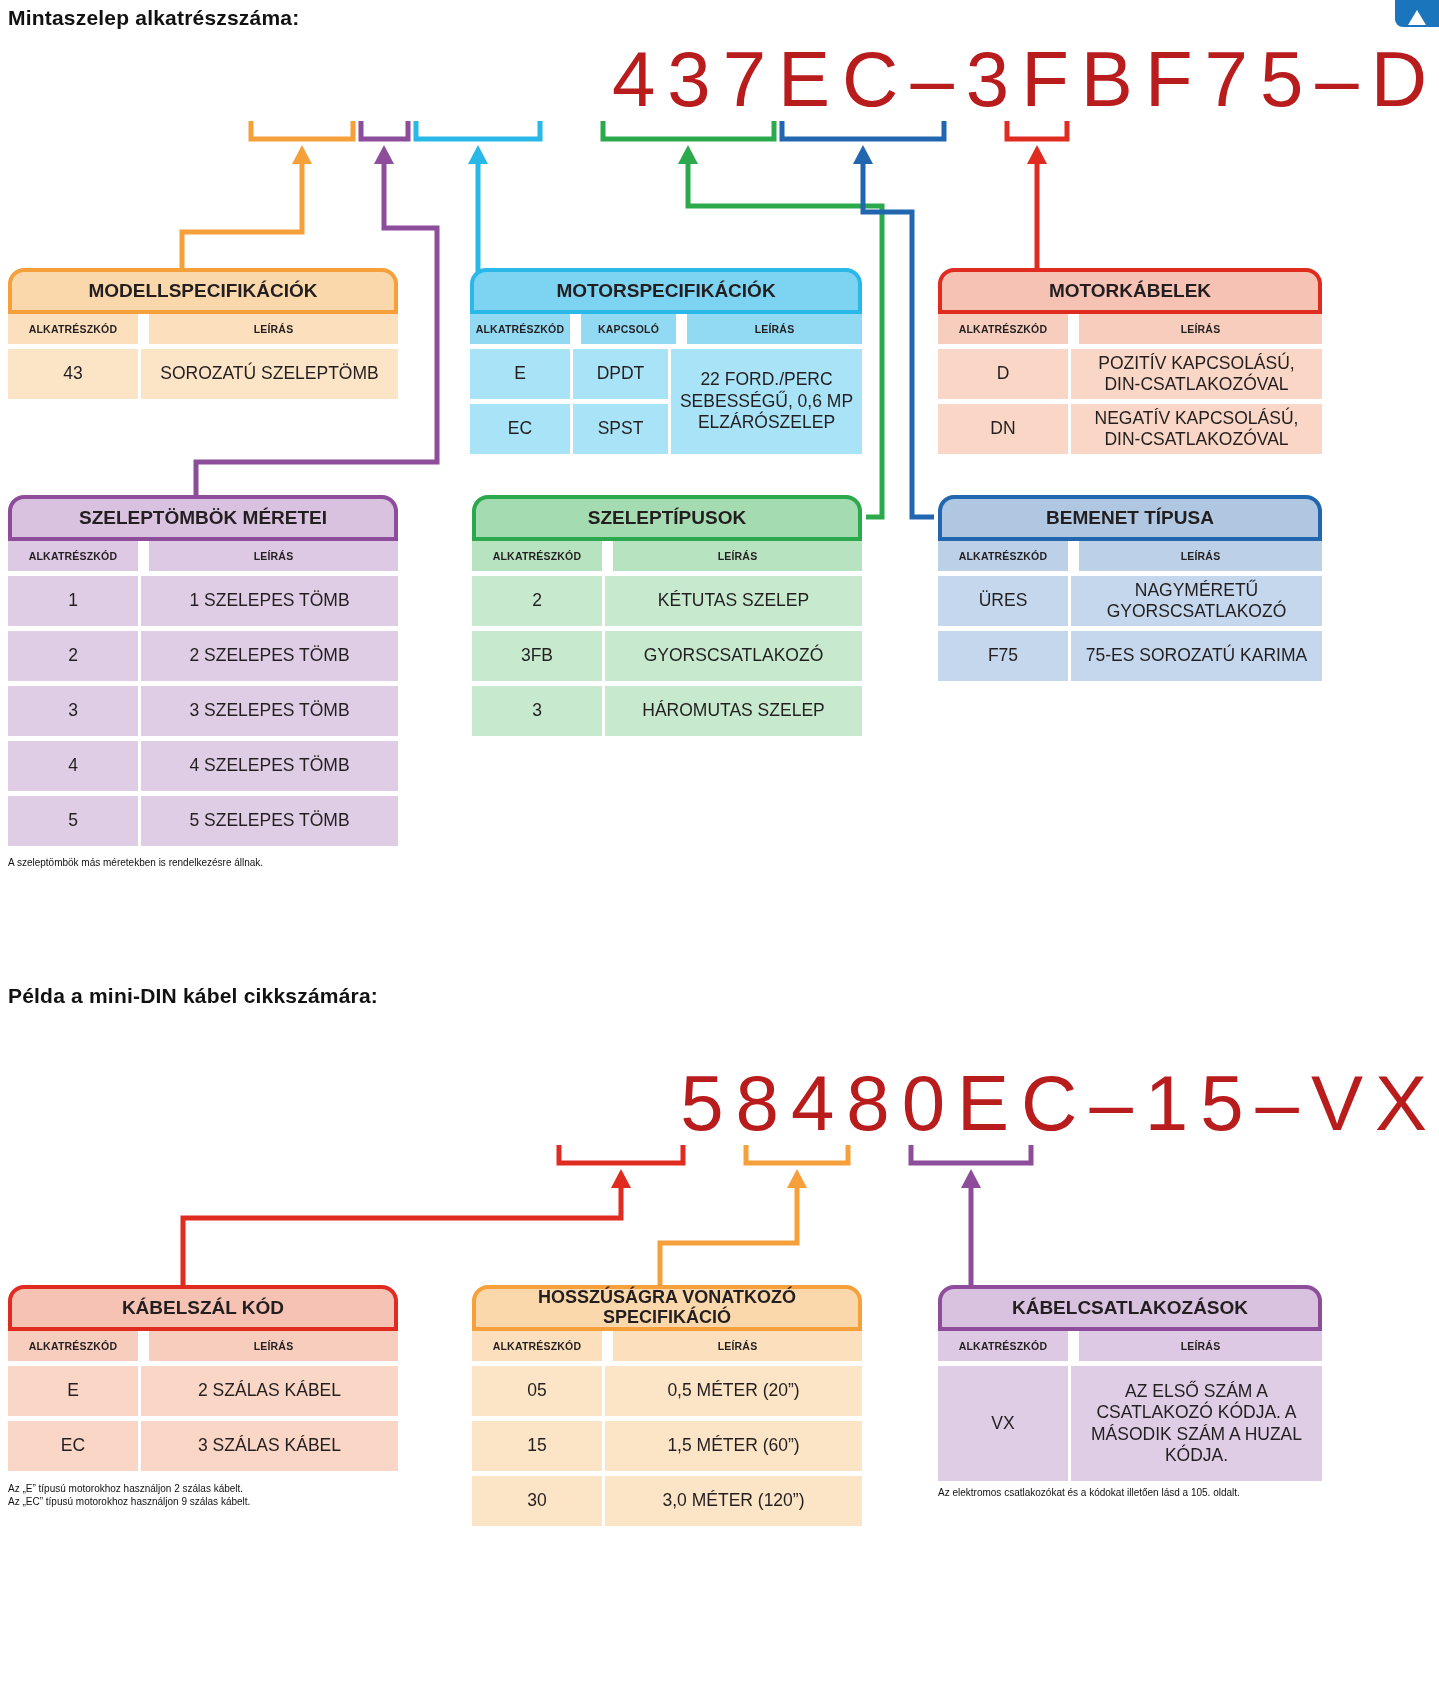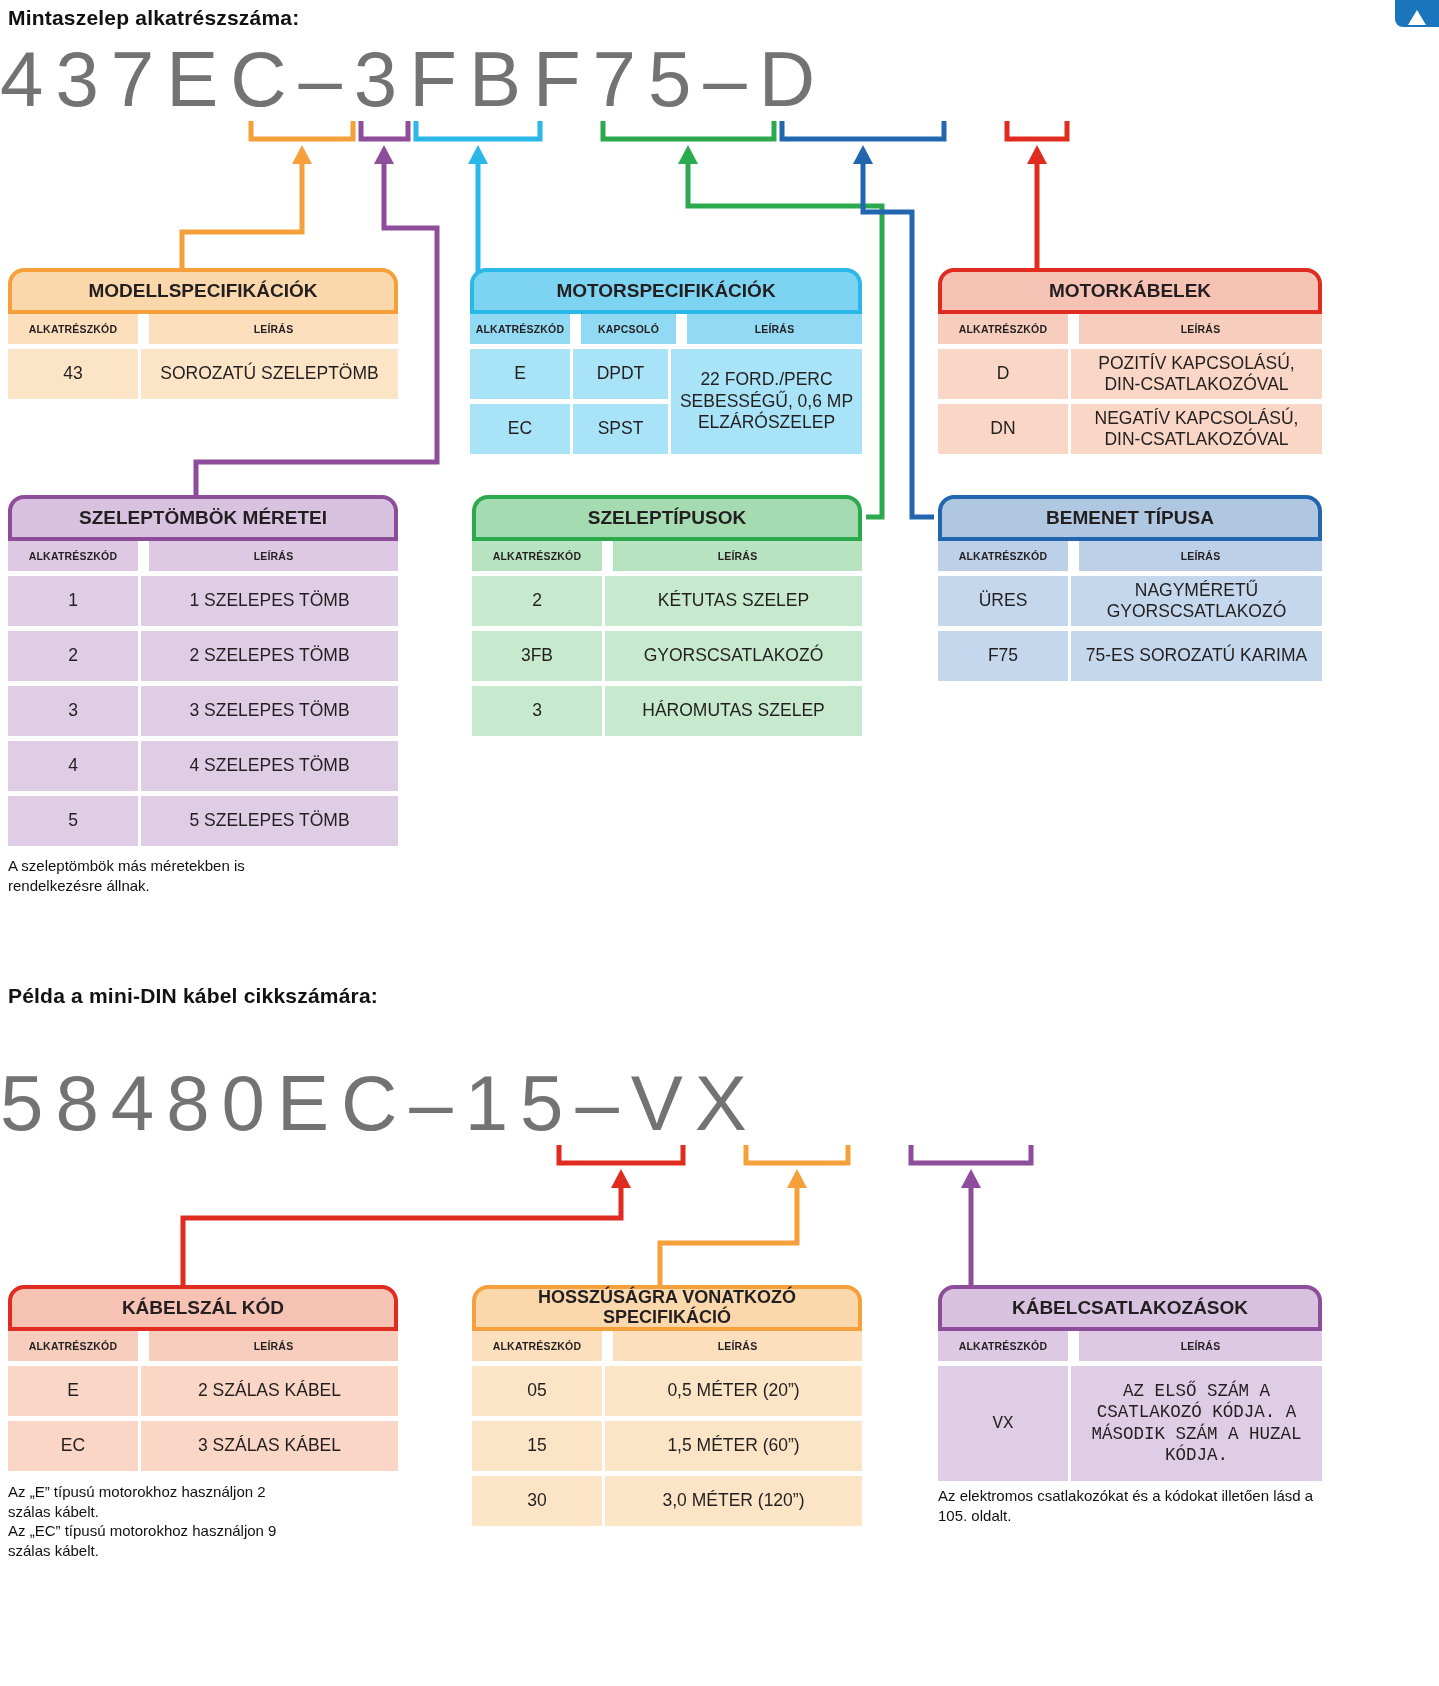--- a/index.html
+++ b/index.html
@@ -3,22 +3,22 @@
 <meta charset="utf-8">
 <style>
   * { margin:0; padding:0; box-sizing:border-box; }
   body { background:#ffffff; font-family:"Liberation Sans", sans-serif; }
   .canvas { position:relative; width:1439px; height:1686px; background:#ffffff; overflow:hidden; color:#231F20; }
 
   .heading { position:absolute; font-size:21px; font-weight:bold; color:#111111; letter-spacing:0.2px; z-index:2; }
   #h1 { left:8px; top:6px; }
   #h2 { left:8px; top:984px; }
 
-  .bignum { position:absolute; left:0; width:100%; text-align:left; font-size:78px; font-weight:400;
-            letter-spacing:12px; color:#737373; white-space:nowrap; z-index:2; }
+  .bignum { position:absolute; left:0; width:100%; text-align:right; font-size:78px; font-weight:400;
+            letter-spacing:12px; color:#b91c1c; white-space:nowrap; z-index:2; }
   #bn1 { top:34px; }
   #bn2 { top:1058px; }
 
   .diagram-svg { position:absolute; left:0; top:0; z-index:1; pointer-events:none; }
   .ln { fill:none; stroke-width:5; stroke-linejoin:miter; }
   .or { stroke:#F5A03B; } .pu { stroke:#8E4D9B; } .cy { stroke:#29B8E8; }
   .gr { stroke:#2CA94D; } .bl { stroke:#2166AF; } .re { stroke:#E02B20; }
   .fo { fill:#F5A03B; } .fp { fill:#8E4D9B; } .fc { fill:#29B8E8; }
   .fg { fill:#2CA94D; } .fb { fill:#2166AF; } .fr { fill:#E02B20; }
 
@@ -35,30 +35,30 @@
         text-align:center; font-size:17.5px; line-height:1.22; padding:3px 8px; }
   .w-code { width:130px; flex:none; }
   .fill { flex:1; }
   .c1 { width:100px; flex:none; }
   .c2 { width:95px; flex:none; }
   .mbody { display:flex; gap:3px; margin-top:5px; }
   .mleft { width:198px; flex:none; display:flex; flex-direction:column; gap:5px; }
   .mrow { display:flex; gap:3px; }
   .mrow .cc { height:50px; }
   .mdesc { flex:1; min-height:105px; }
-  .h115 { min-height:115px;font-family:Liberation Mono, monospace; }
+  .h115 { min-height:115px; }
 
   .orange { --c:#F5A03B; --t:#FBD8AC; --h:#FCDFBC; --b:#FCE4C6; }
   .purple { --c:#8E4D9B; --t:#D9C2DF; --h:#DDC9E3; --b:#DFCDE5; }
   .cyanc  { --c:#29B8E8; --t:#7DD3F2; --h:#92DAF4; --b:#A9E3F7; }
   .greenc { --c:#2CA94D; --t:#A5DBB1; --h:#B8E3C1; --b:#C7EACE; }
   .bluec  { --c:#2166AF; --t:#AFC7E1; --h:#BCD0E7; --b:#C5D7EC; }
   .redc   { --c:#E02B20; --t:#F5C2B4; --h:#F7CDBD; --b:#F9D6C5; }
 
-  .note { position:absolute; font-size:15px; line-height:1.3; color:#111111; z-index:2; }
+  .note { position:absolute; font-size:10px; line-height:1.3; color:#111111; z-index:2; }
 
   .corner-icon { position:absolute; top:0; right:0; width:44px; height:27px; background:#1B75BC;
                  border-radius:0 0 0 8px; z-index:3; display:flex; align-items:flex-end; justify-content:center; }
 </style>
 </head>
 <body>
 
 <div class="canvas">
 
   <div class="heading" id="h1">Mintaszelep alkatrészszáma:</div>

